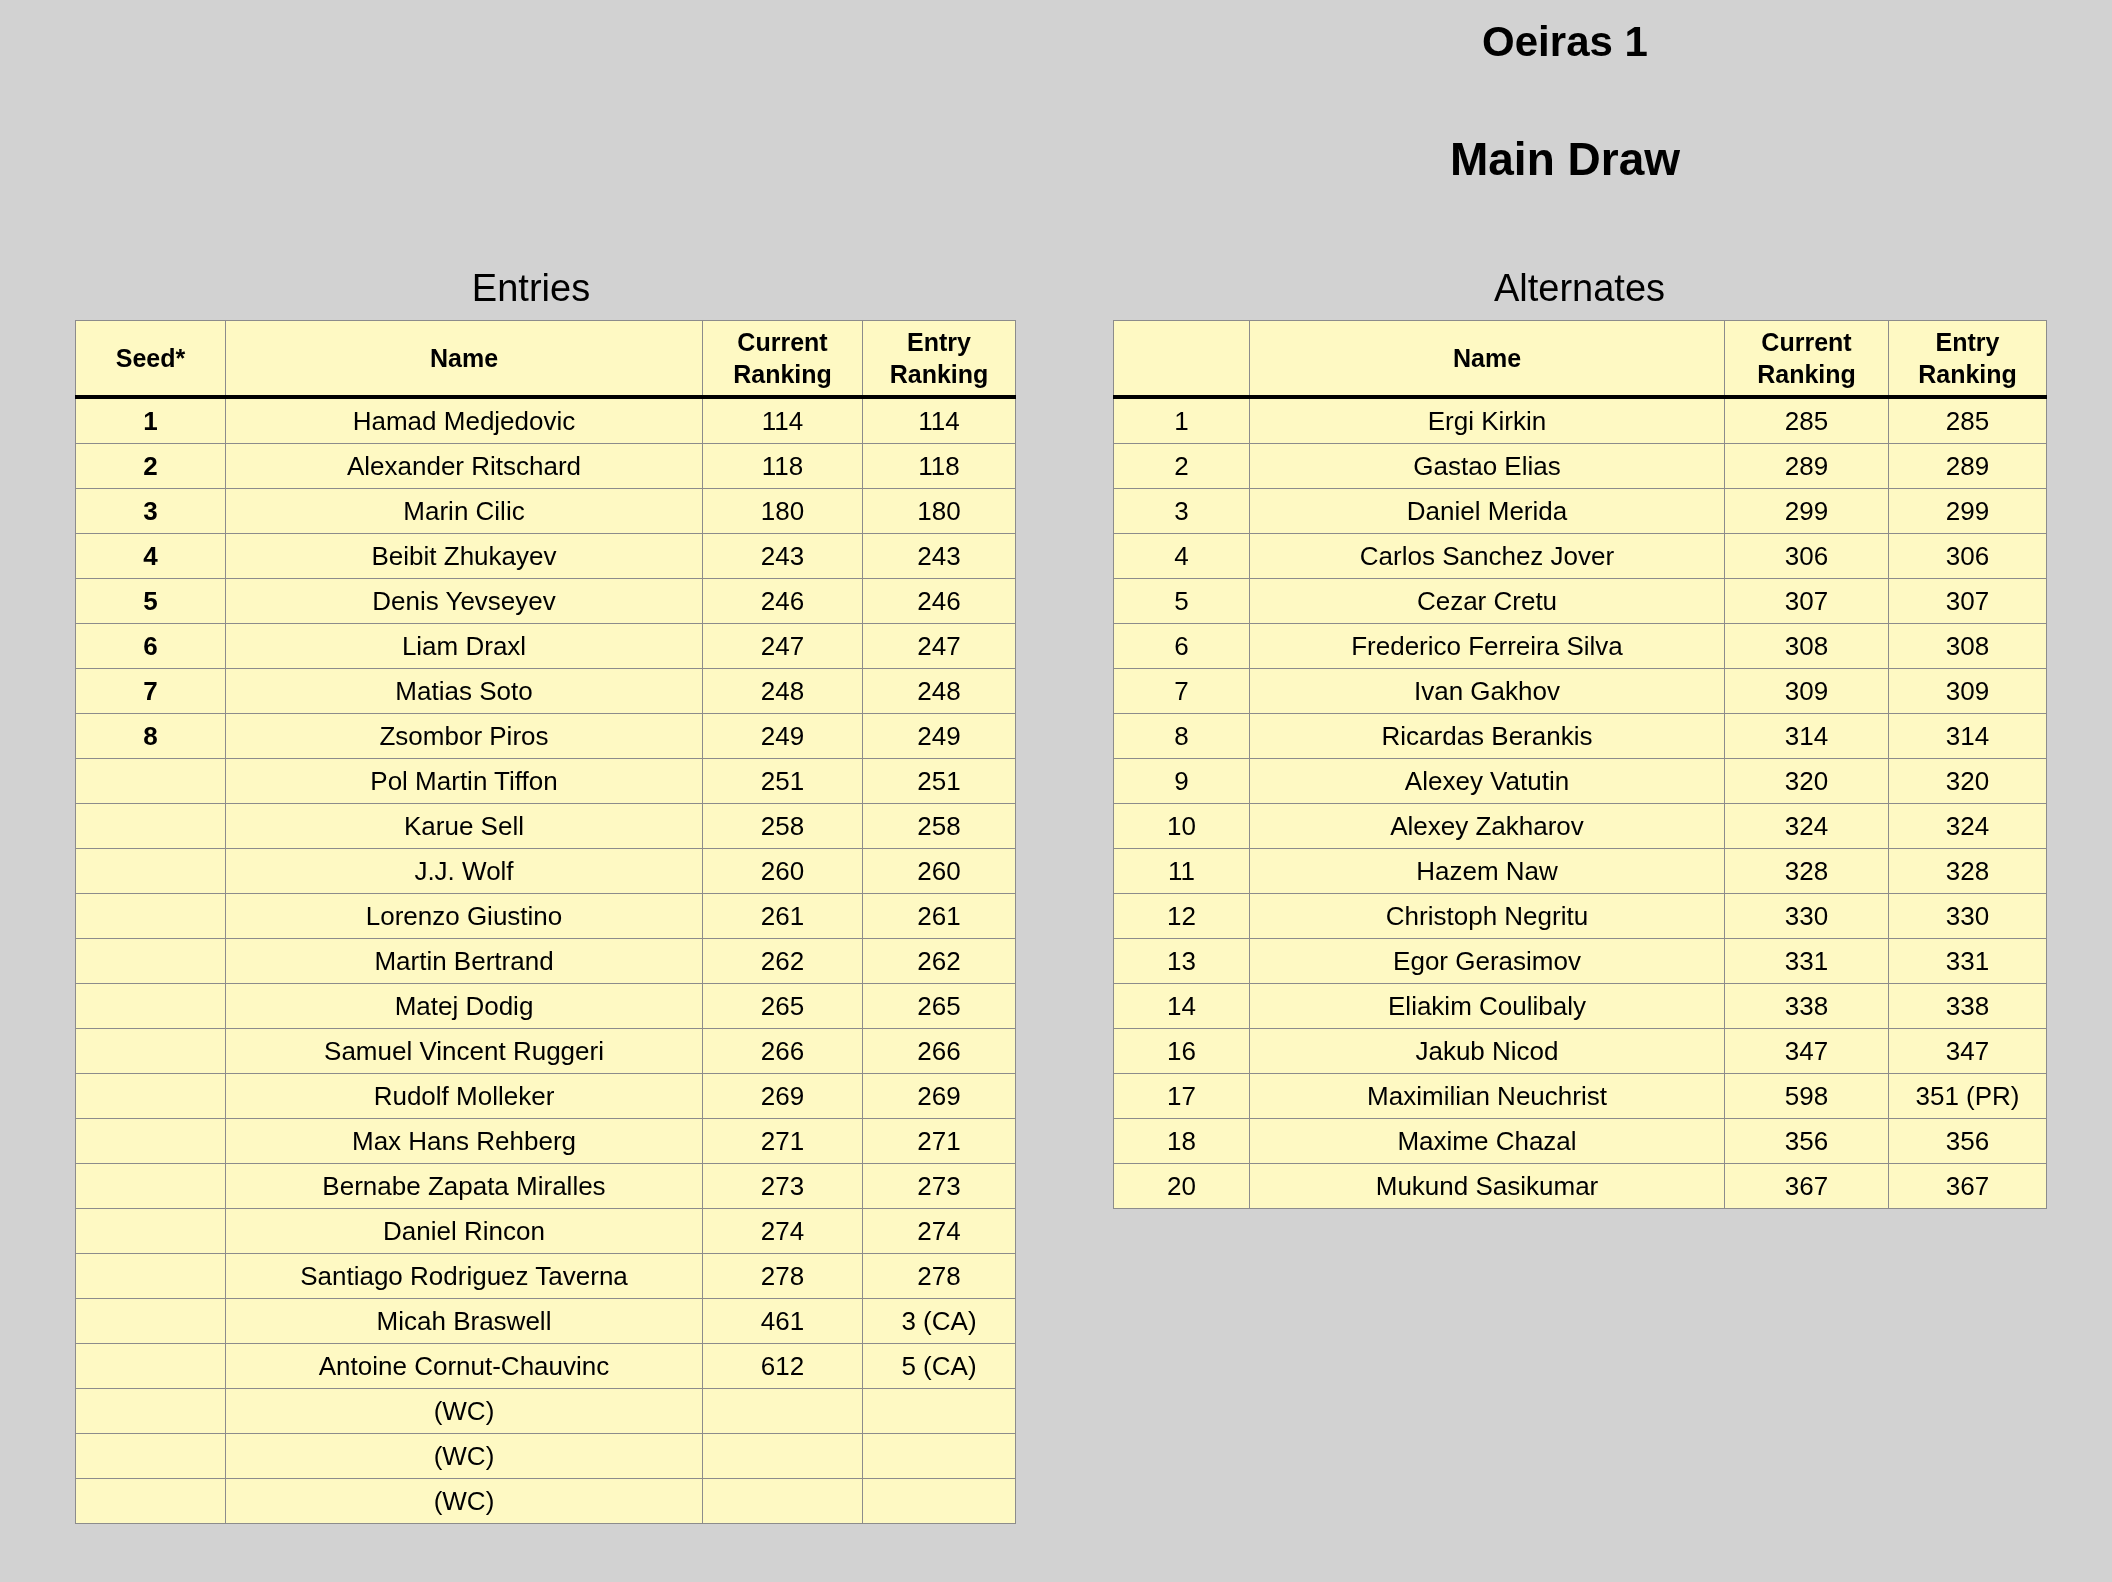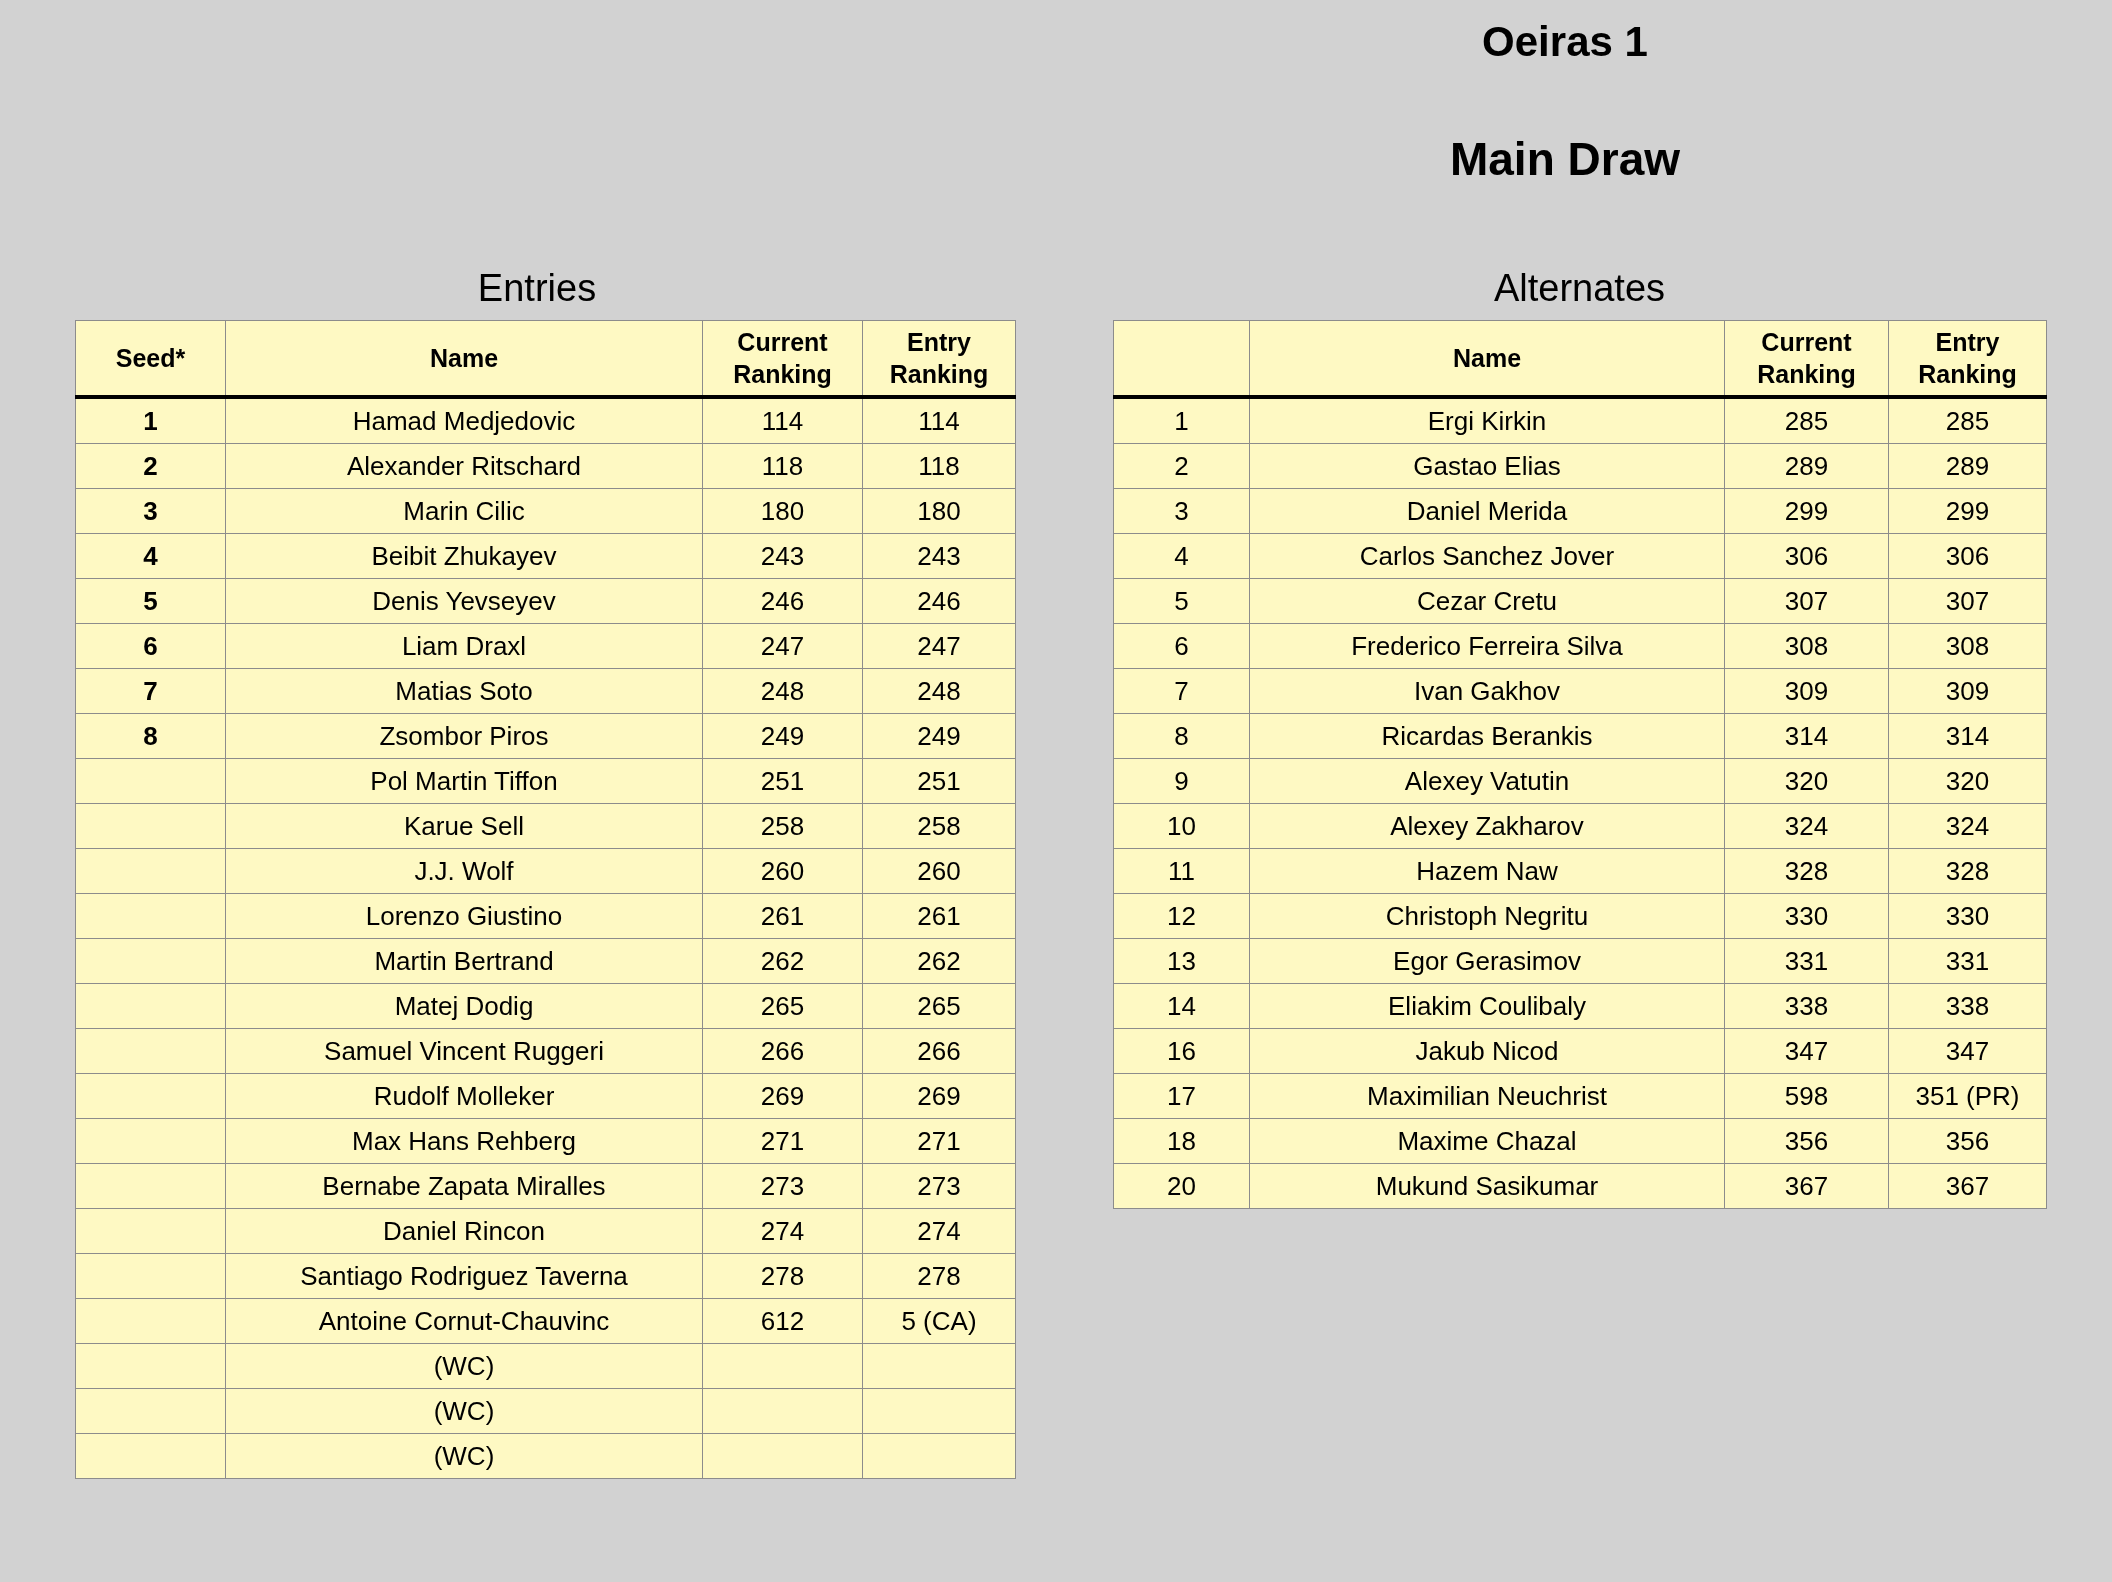--- a/index.html
+++ b/index.html
@@ -37,21 +37,21 @@
     line-height: 1;
   }
   .section-label {
     position: absolute;
     top: 269px;
     text-align: center;
     font-size: 38px;
     font-weight: normal;
     line-height: 1;
   }
-  .entries-label { left: 67px; width: 940px; }
+  .entries-label { left: 61px; width: 940px; }
   .alternates-label { left: 1113px; width: 933px; }
 
   table.draw-table {
     position: absolute;
     top: 320px;
     border-collapse: collapse;
     table-layout: fixed;
     background: #fef9c3;
   }
   table.entries-table   { left: 75px;   width: 940px; }
@@ -224,20 +224,26 @@
           <td class="col-entry">274</td>
         </tr>
         <tr>
           <td class="col-seed"></td>
           <td class="col-name">Santiago Rodriguez Taverna</td>
           <td class="col-current">278</td>
           <td class="col-entry">278</td>
         </tr>
         <tr>
           <td class="col-seed"></td>
+          <td class="col-name">Micah Braswell</td>
+          <td class="col-current">461</td>
+          <td class="col-entry">3 (CA)</td>
+        </tr>
+        <tr>
+          <td class="col-seed"></td>
           <td class="col-name">Antoine Cornut-Chauvinc</td>
           <td class="col-current">612</td>
           <td class="col-entry">5 (CA)</td>
         </tr>
         <tr>
           <td class="col-seed"></td>
           <td class="col-name">(WC)</td>
           <td class="col-current"></td>
           <td class="col-entry"></td>
         </tr>

